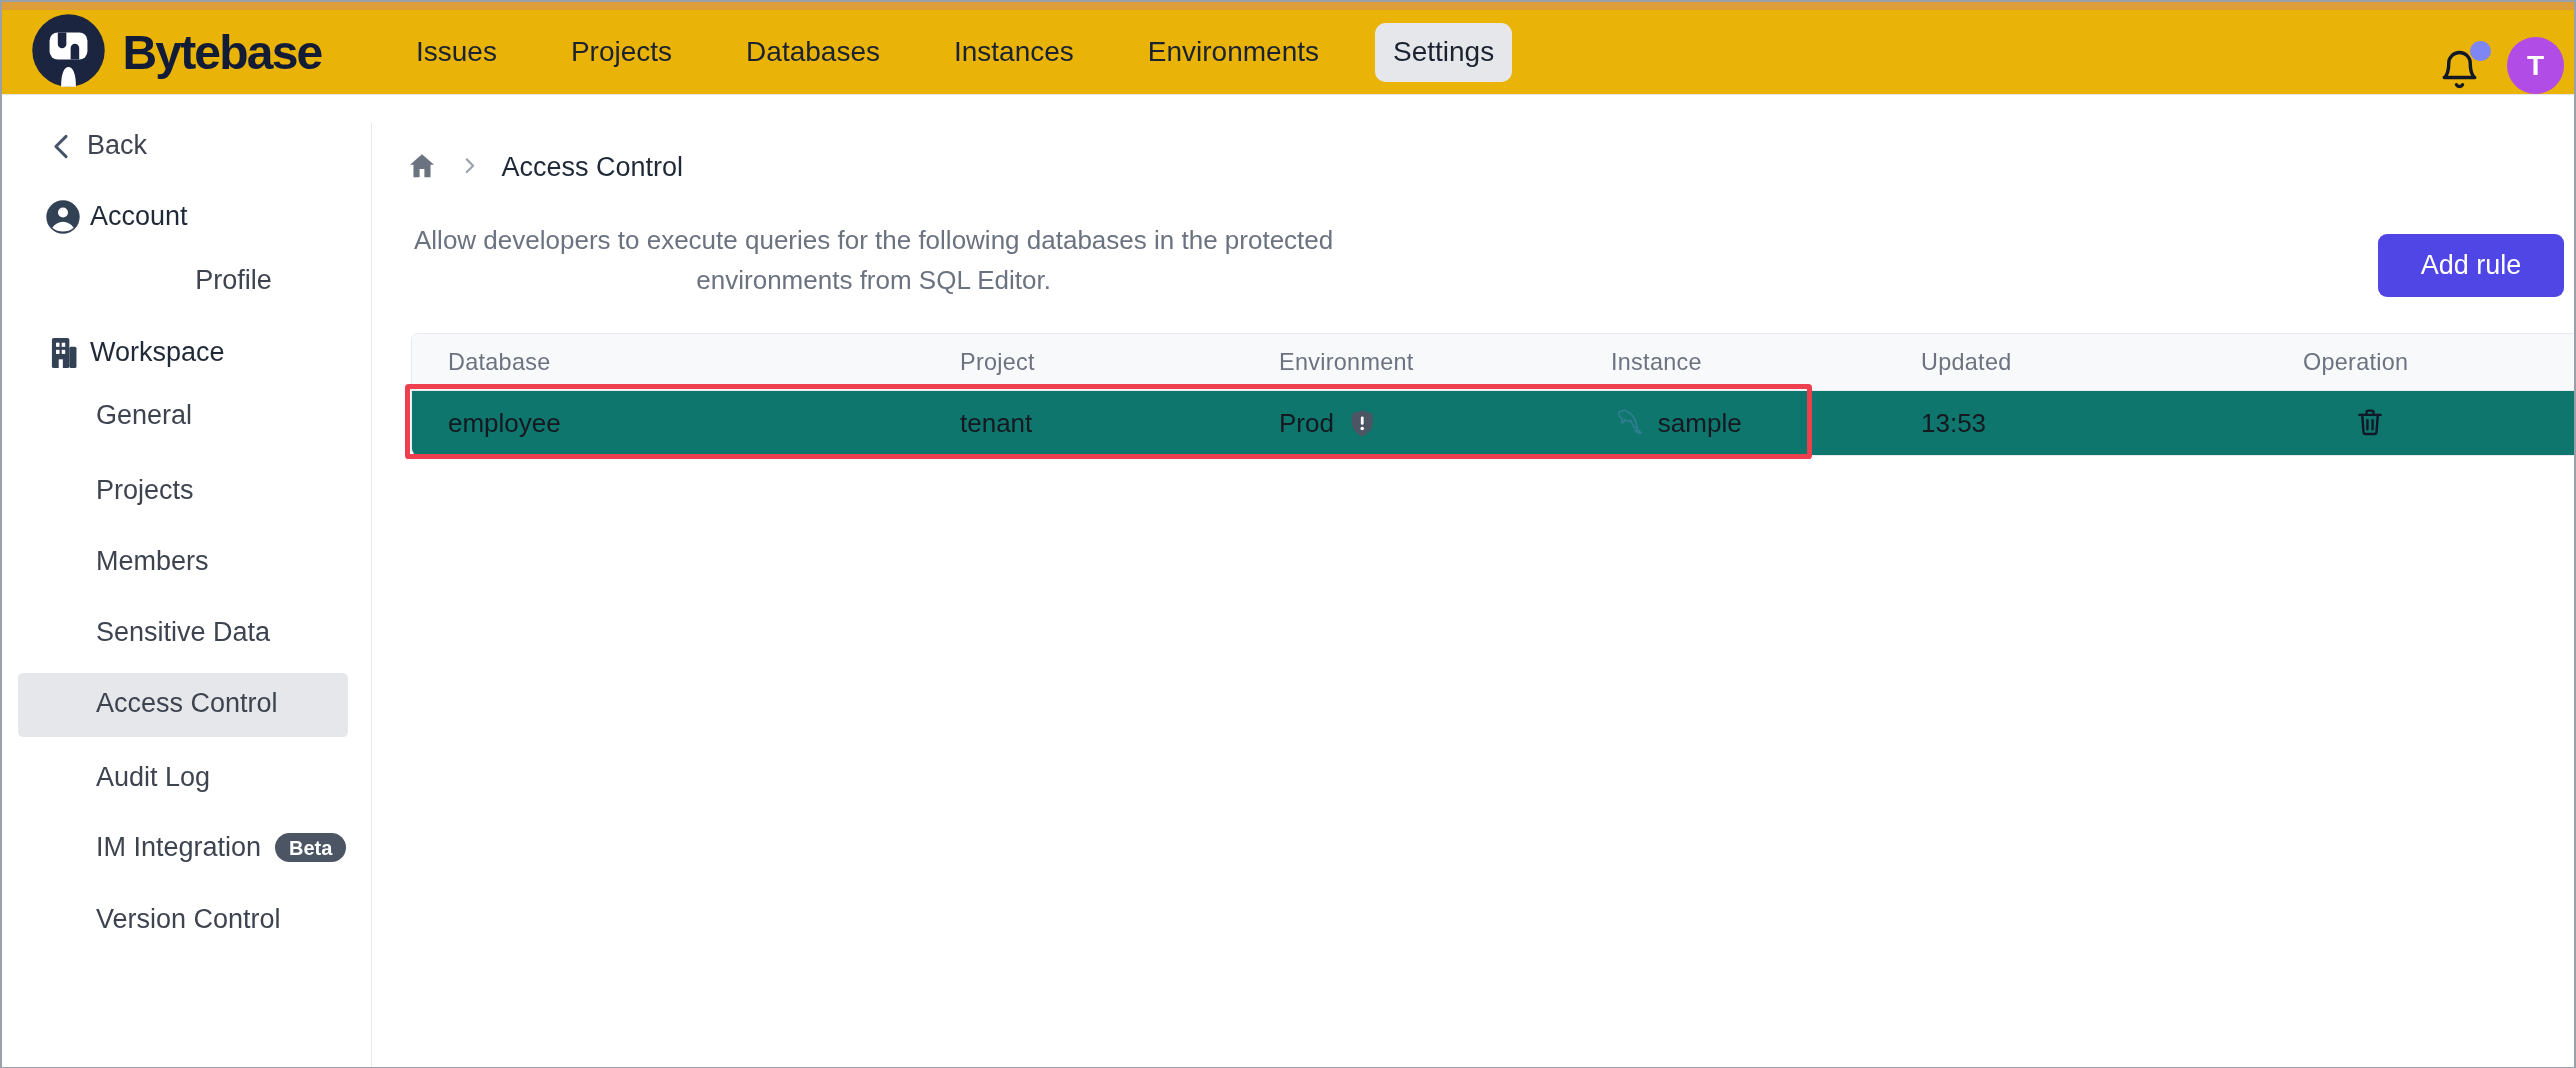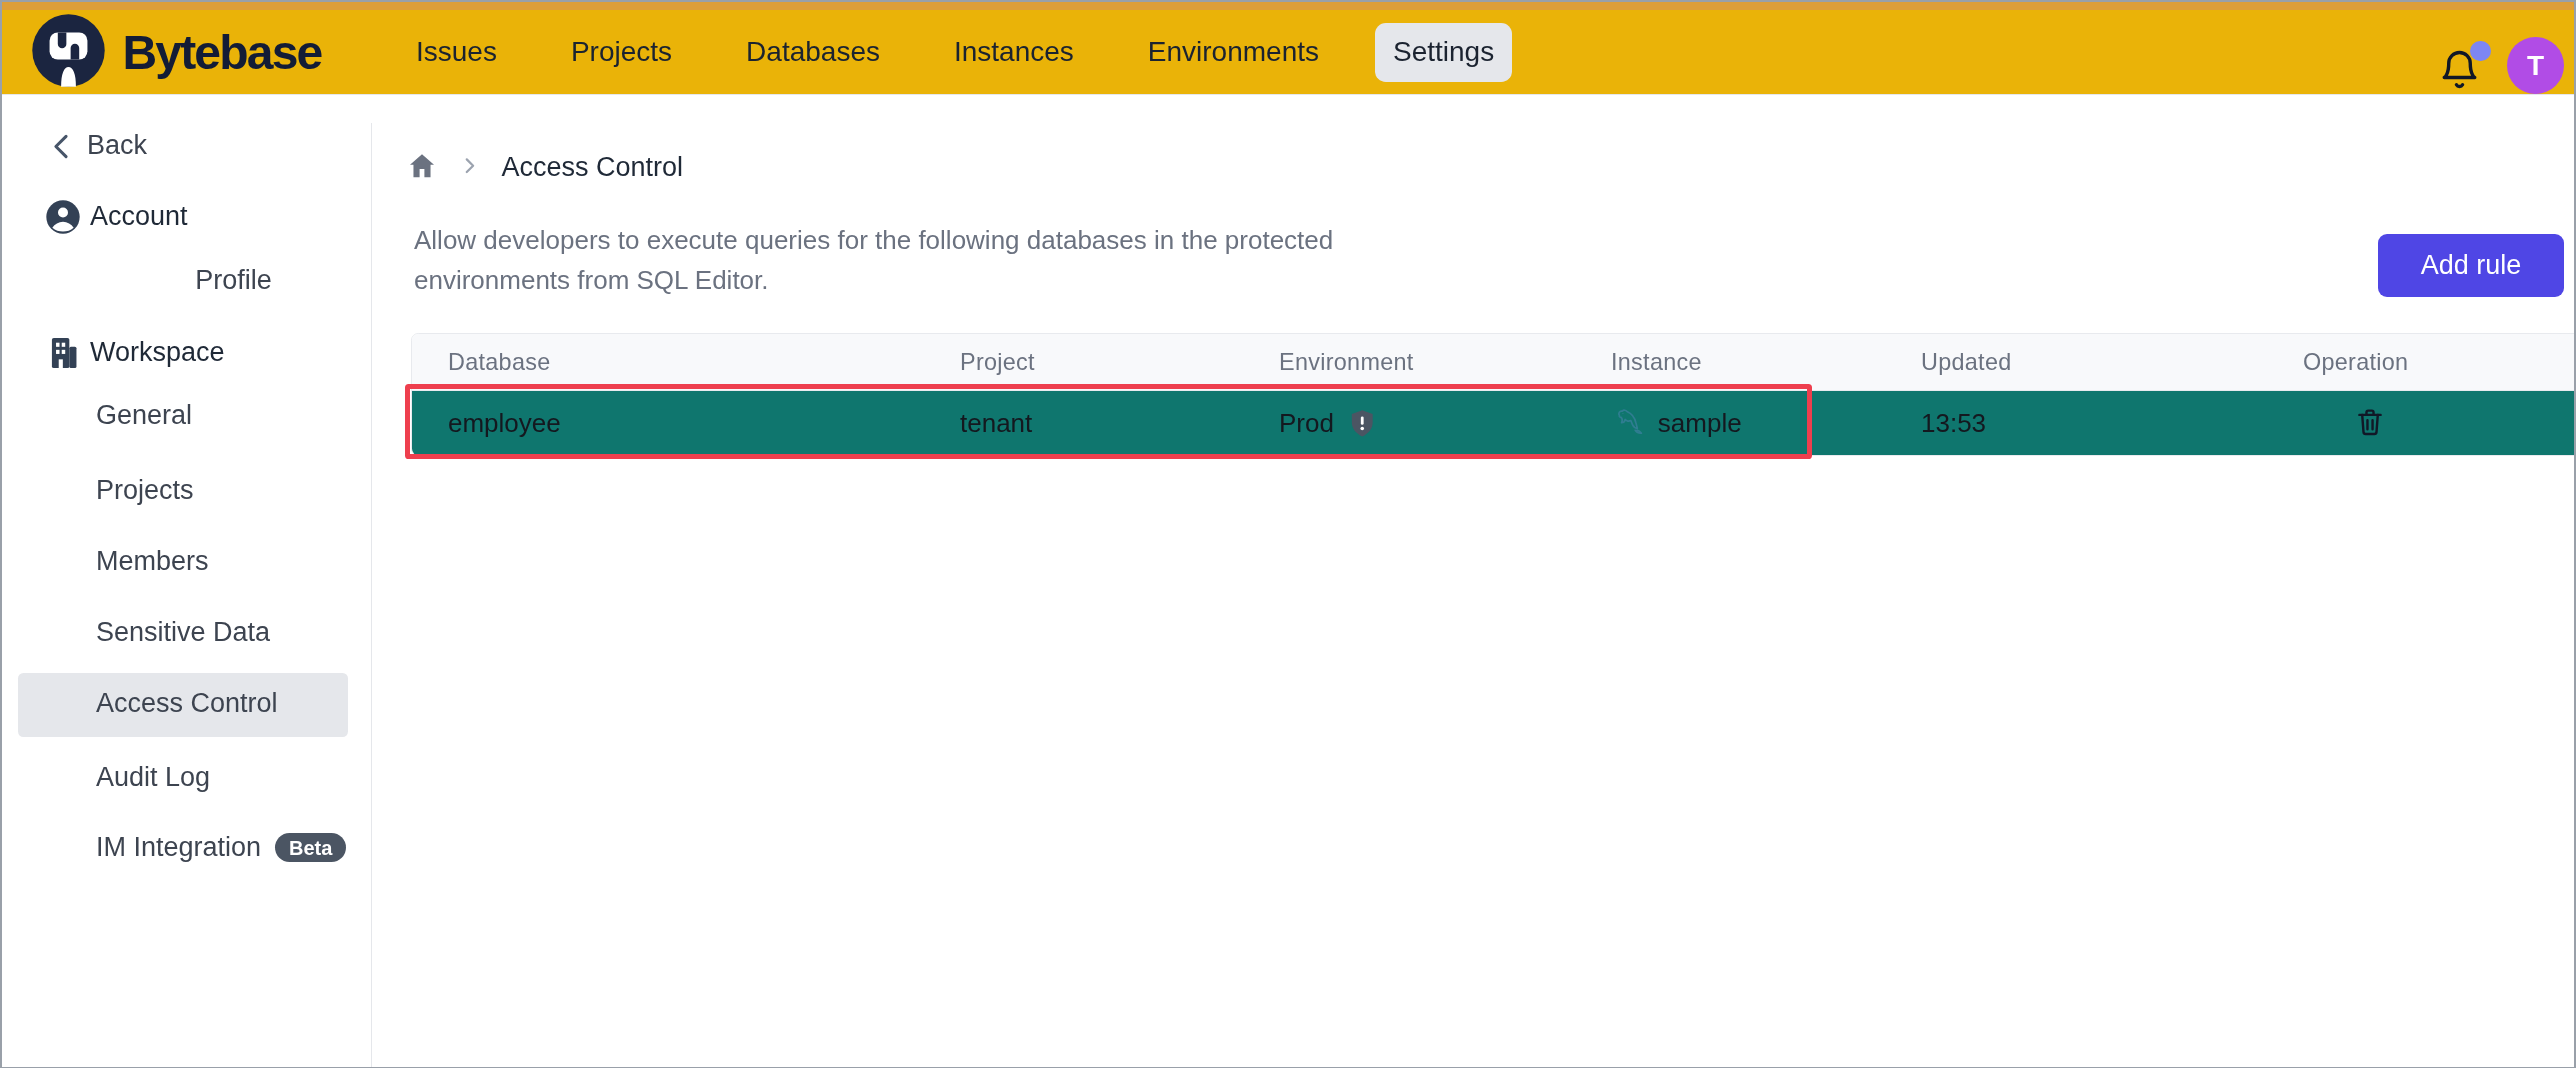--- a/index.html
+++ b/index.html
@@ -39,21 +39,21 @@
   .beta-badge { margin-left:14.4px; background:#4b5563; color:#fff; font-size:20px; font-weight:600;
     padding:4.5px 13.5px; border-radius:897px; line-height:1; }
   .archive-item { position:absolute; bottom:20px; height:57px; width:100%; display:flex; align-items:center; cursor:pointer; }
   .archive-item .icon-slot { left:30px; }
   .archive-item .txt { padding-left:81px; font-size:27px; color:#3d4450; }
 
   
   .main { position:absolute; left:372px; top:121px; right:2.7px; bottom:0; background:#fff; }
   .breadcrumb { position:absolute; left:32px; top:27px; display:flex; align-items:center; gap:20px; }
   .crumb-current { font-size:27px; font-weight:500; color:#1f2937; }
-  .desc { position:absolute; left:40px; top:97px; font-size:26px; line-height:40px; color:#6b7280; }
+  .desc { position:absolute; left:40px; top:97px; font-size:26px; line-height:40px; color:#6b7280;text-align:center; }
   .add-rule { position:absolute; left:2004px; top:111px; width:186px; height:63px; border:none;
     border-radius:9px; color:#fff; font-size:27px; font-weight:500; cursor:pointer;
     font-family:"Liberation Sans", sans-serif; display:flex; align-items:center; justify-content:center; }
 
   .table { position:absolute; left:37px; top:210px; width:2256px; border:1.8px solid #e8eaee; border-radius:7.2px; overflow:hidden; }
   .t-row { display:grid; grid-template-columns:548px 319px 332px 310px 382px 1fr; align-items:center; }
   .t-head { height:57px; background:#f8f9fb; border-bottom:1.8px solid #e8eaee; }
   .t-head .cell { font-size:23.4px; font-weight:500; color:#6b7280; letter-spacing:0.3px; }
   .t-body { height:64px; background:#0f766e; }
   .t-body .cell { font-size:26px; color:#14181f; }
@@ -159,20 +159,23 @@
     </div>
     <div class="side-item side-sub" style="top:552px;">
       <span class="txt">Access Control</span>
     </div>
     <div class="side-item side-sub" style="top:626px;">
       <span class="txt">Audit Log</span>
     </div>
     <div class="side-item side-sub" style="top:696px;">
       <span class="txt">IM Integration</span>
       <span class="beta-badge">Beta</span>
+    </div>
+    <div class="side-item side-sub" style="top:768px;">
+      <span class="txt">Version Control</span>
     </div>
 
   </div>
 
   <div class="main">
     <div class="breadcrumb">
       <span>
         <svg width="32" height="32" viewBox="0 0 24 24" fill="#6b7280">
             <path d="M12 3.2 21 11h-2.6v9.5h-4.6v-6.2h-3.6v6.2H5.6V11H3z"></path>
           </svg>

